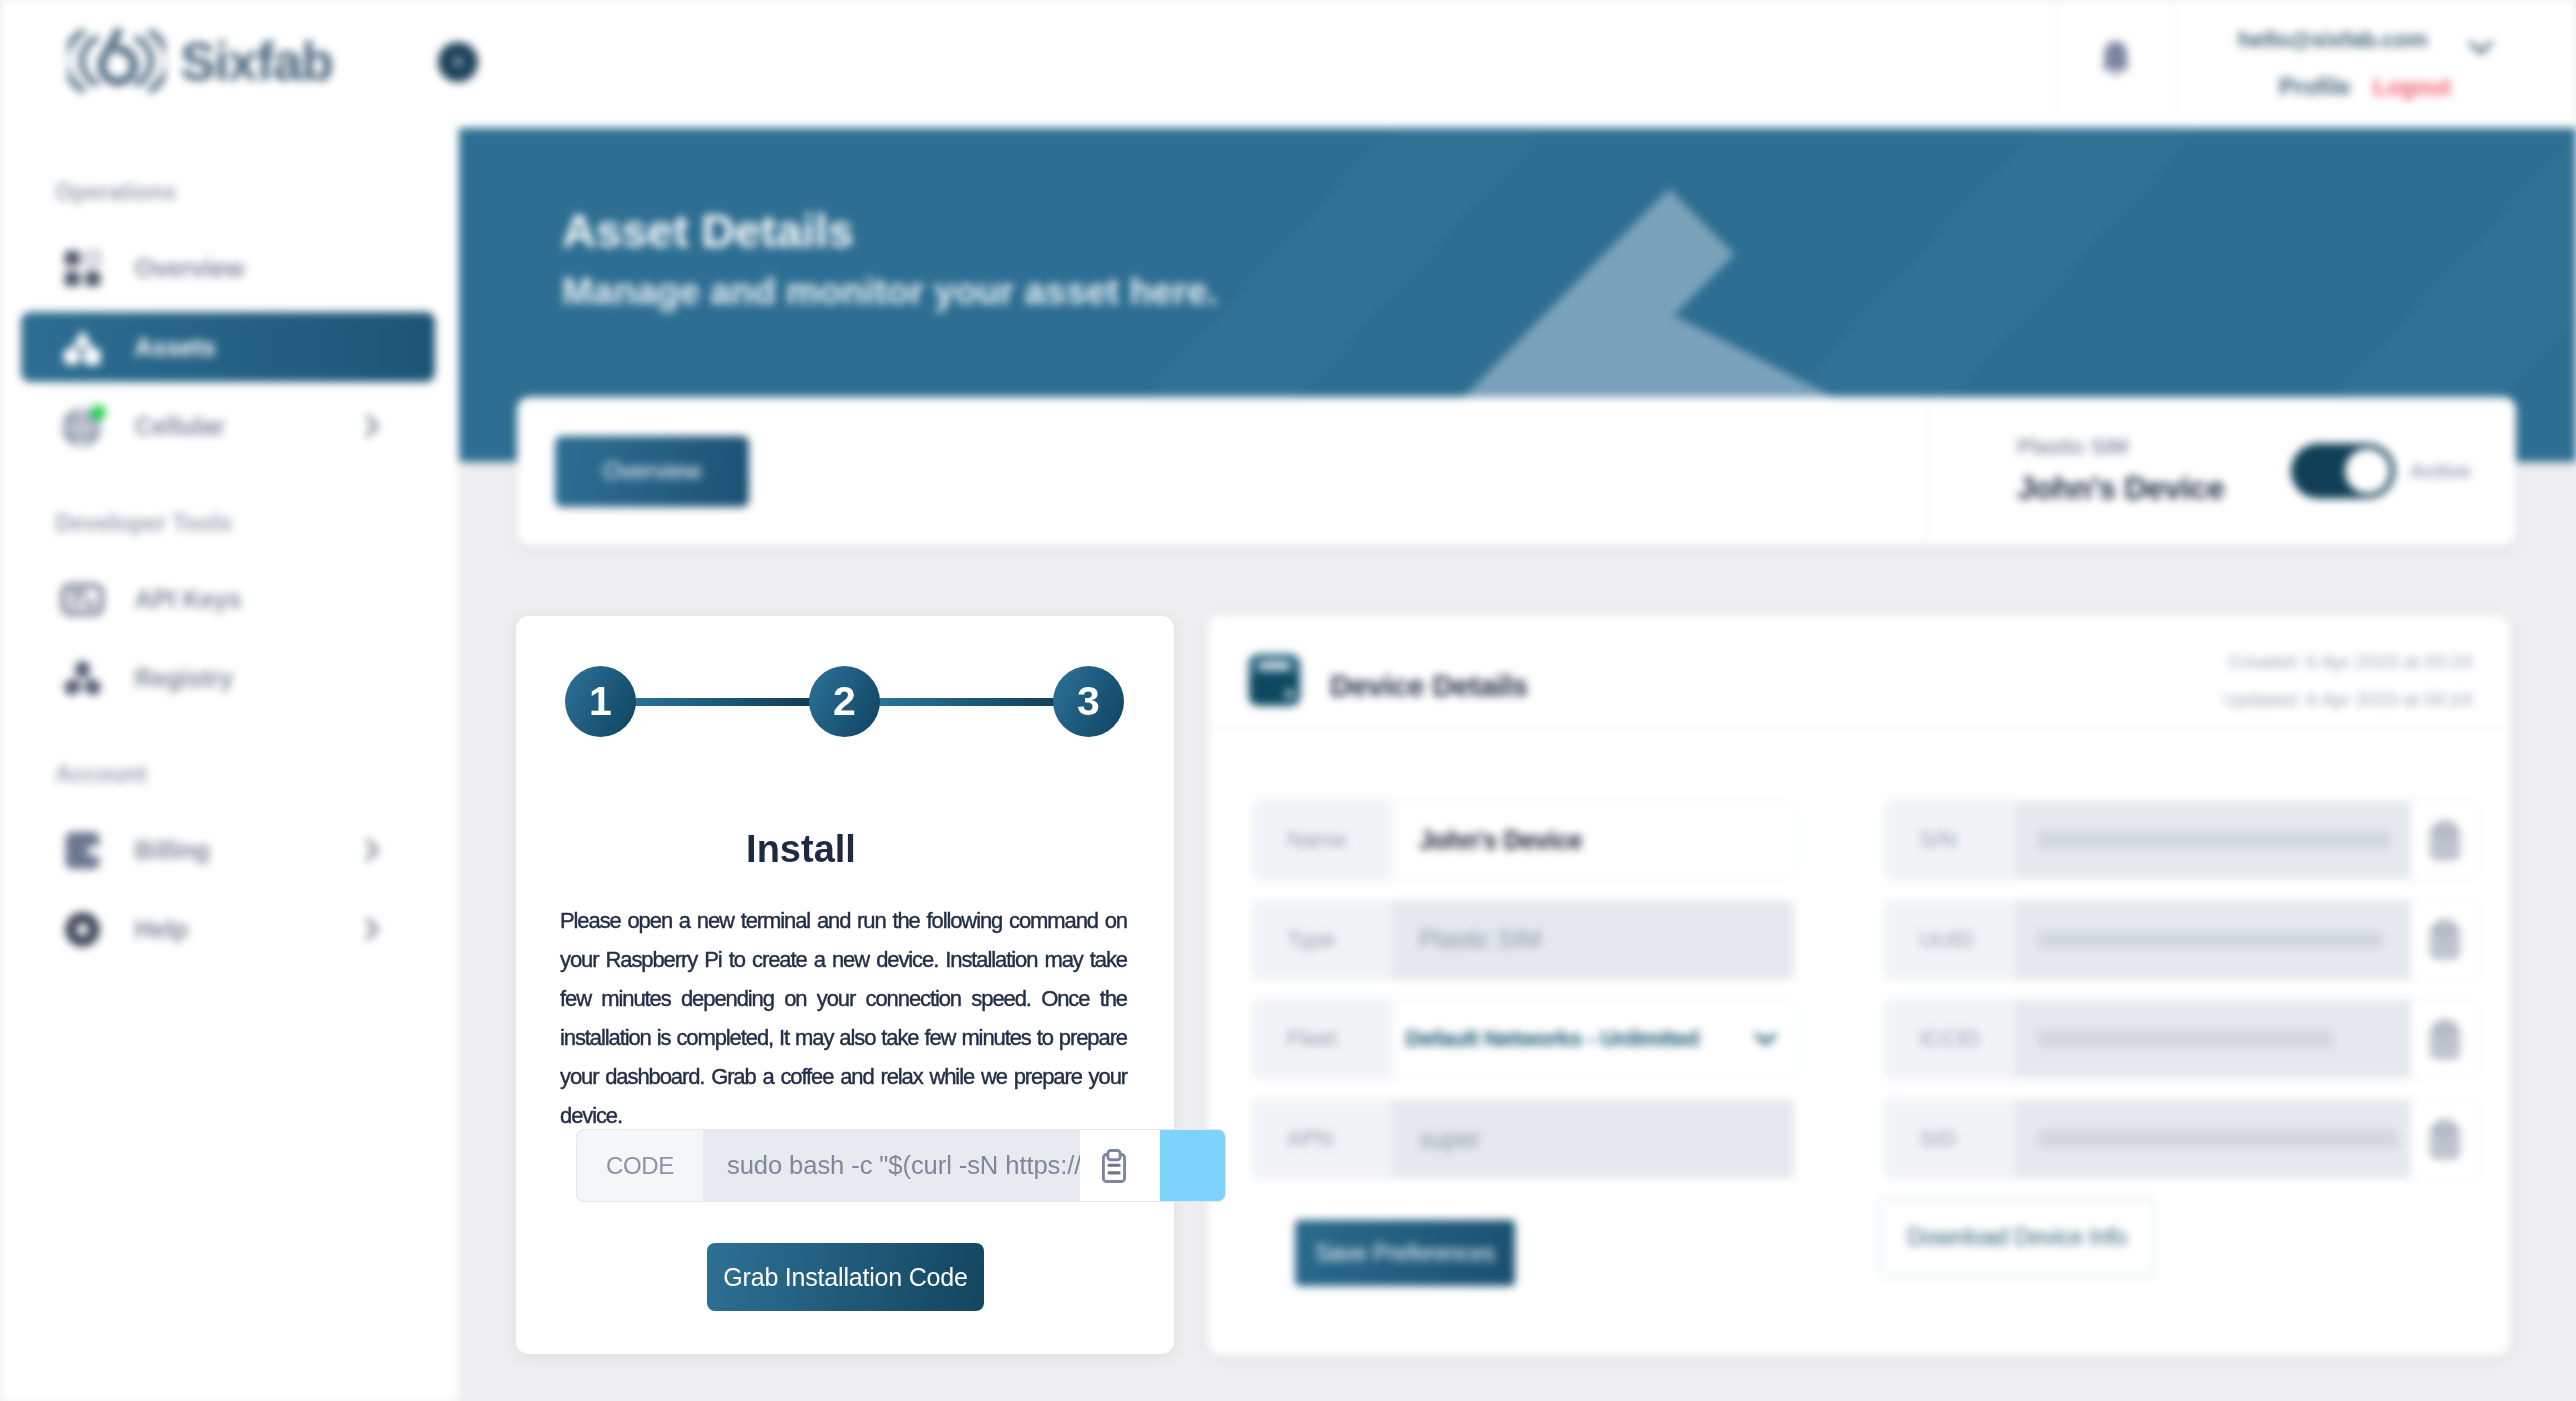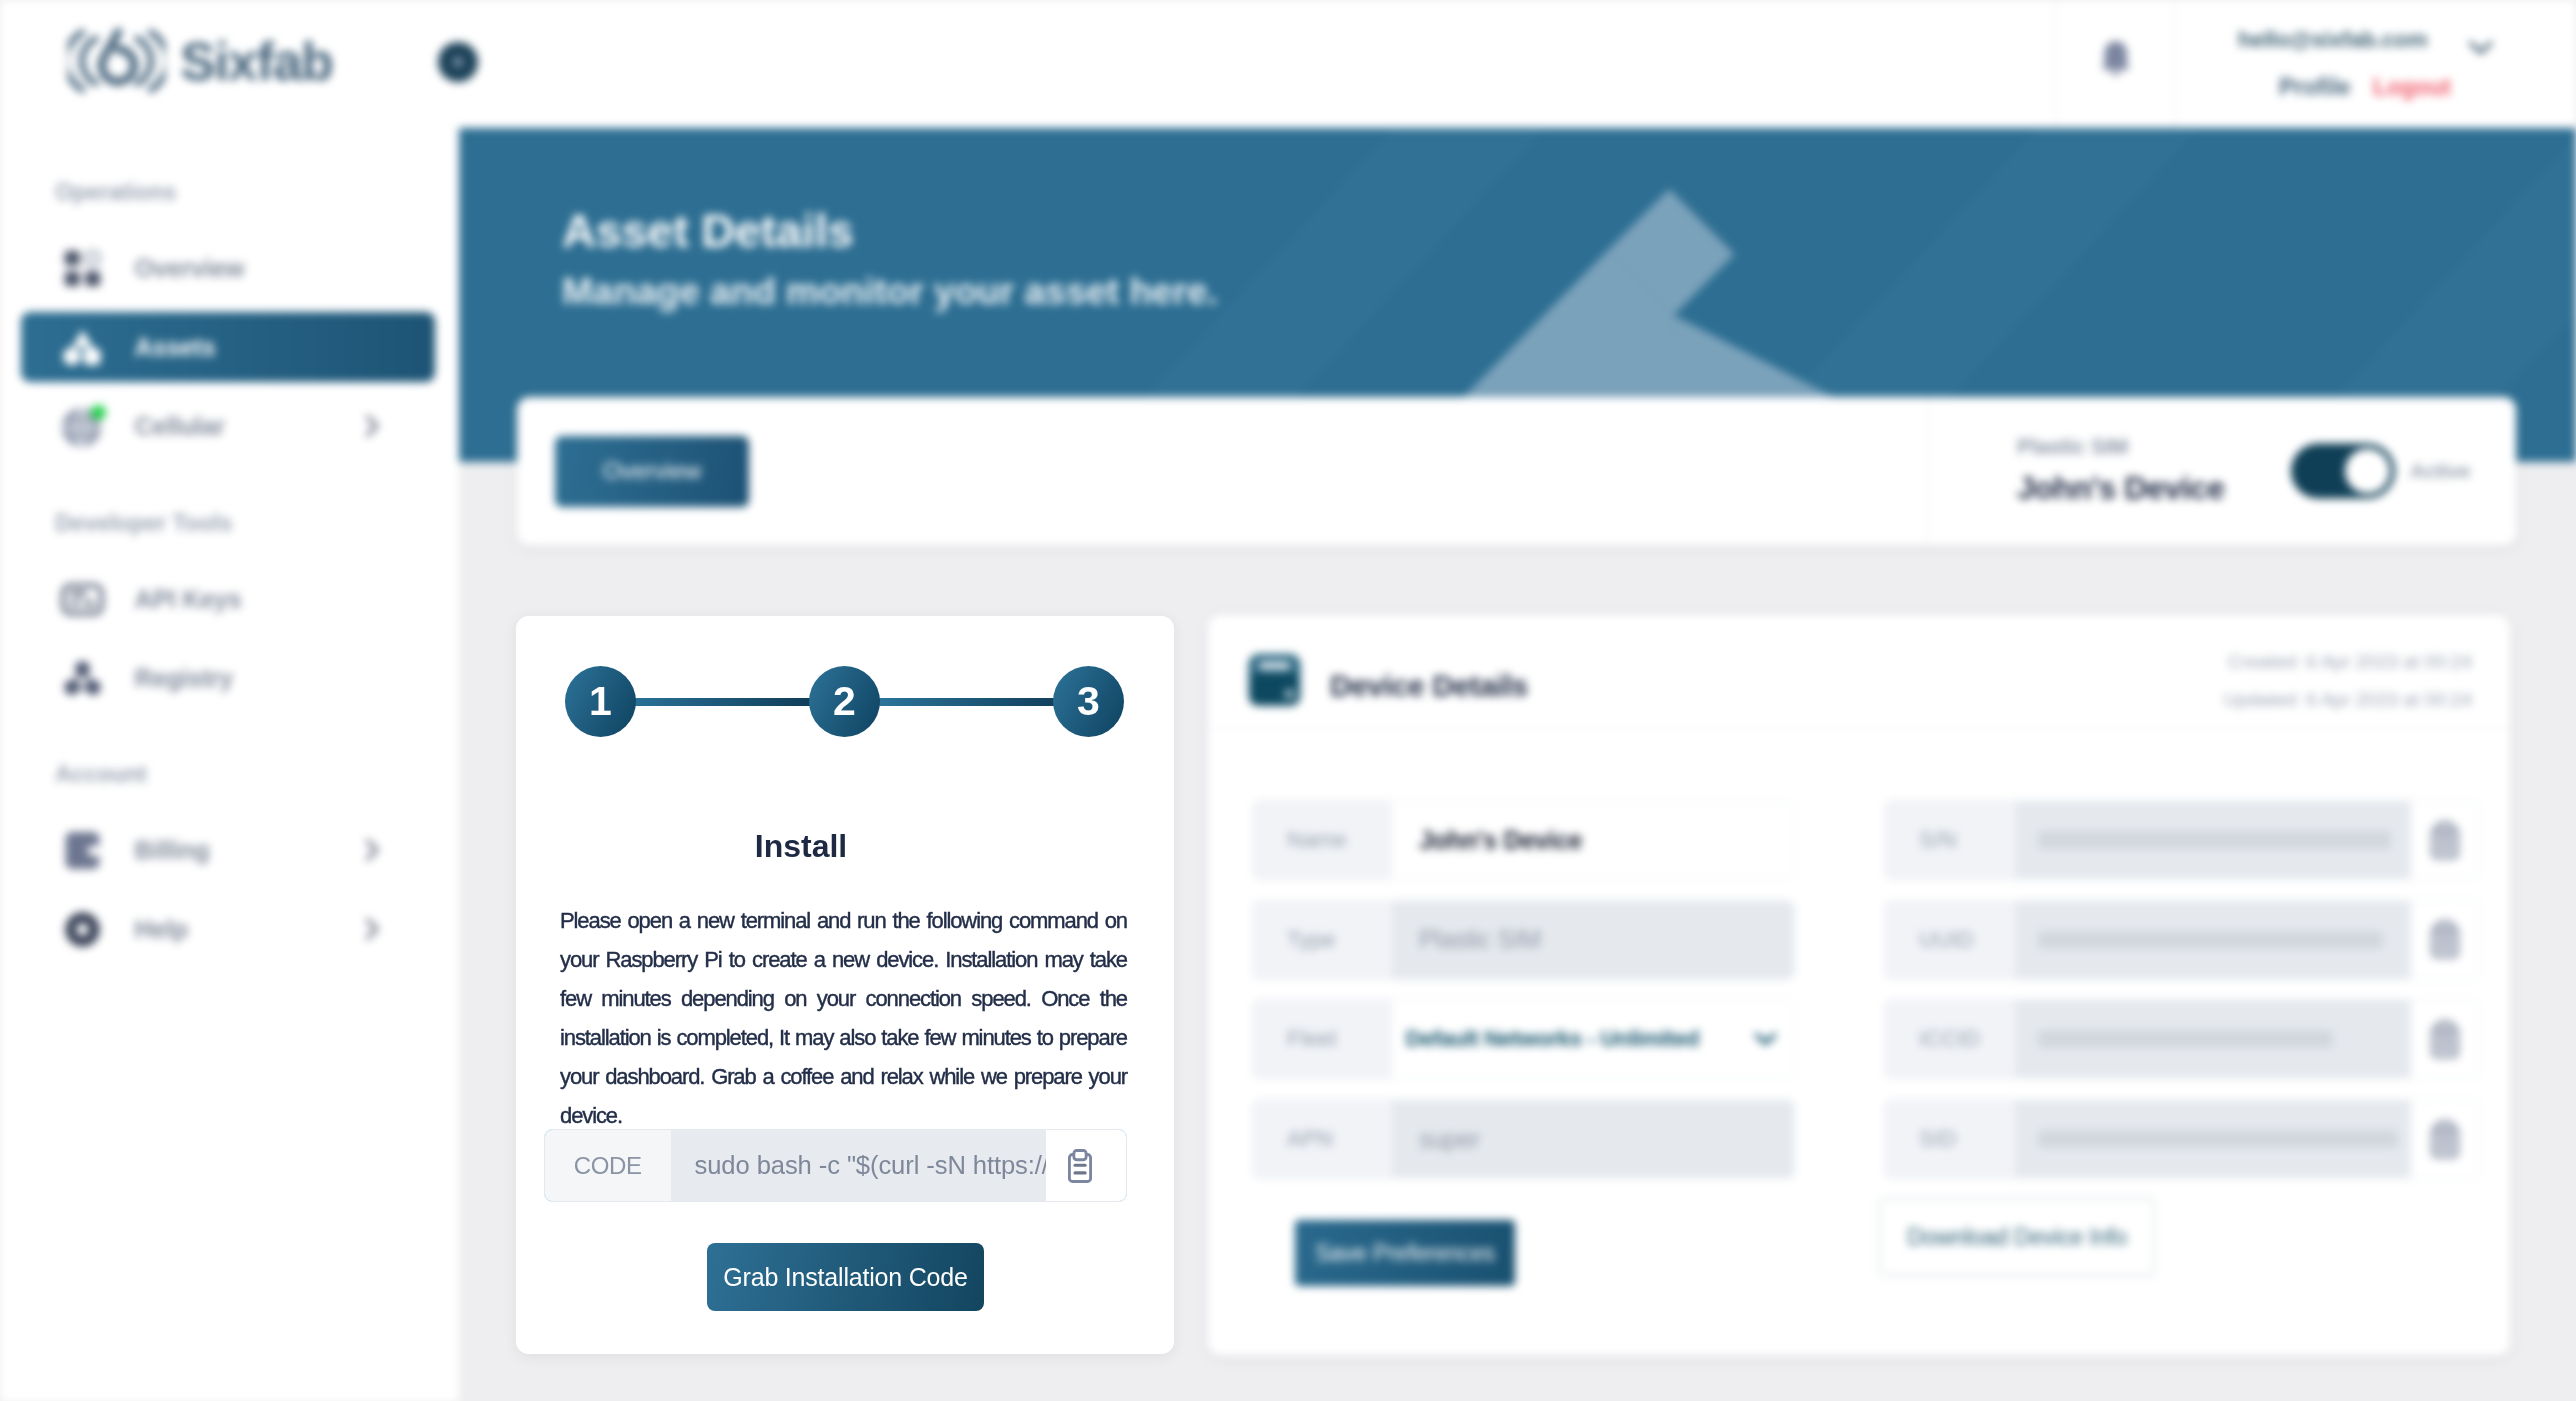--- a/index.html
+++ b/index.html
@@ -54,23 +54,23 @@
   .switch{position:absolute;left:363px;top:50%;transform:translateY(-50%);width:104px;height:55px;border-radius:28px;background:#0f3f56;}
   .switch .knob{position:absolute;right:5.4px;top:5.4px;width:45px;height:45px;border-radius:50%;background:#fff;}
   .switch-lbl{position:absolute;left:482px;top:50%;transform:translateY(-50%);font-size:20.6px;color:#97a0af;font-weight:600;letter-spacing:-0.2px;}
 
   
   .install-card{position:absolute;left:516px;top:616px;width:658px;height:738px;background:#fff;border-radius:12.5px;box-shadow:0 2.7px 14.3px rgba(24,40,60,.07);}
   .steps{position:absolute;left:49px;top:50px;width:559px;height:71px;}
   .stepper{position:relative;width:559px;height:71px;display:flex;align-items:center;justify-content:space-between;}
   .stepper .line{position:absolute;left:35px;right:35px;top:50%;height:8px;transform:translateY(-50%);background:linear-gradient(90deg,#2e7ba3 0%,#0d3650 48%,#2e7ba3 52%,#0d3650 100%);}
   .step{position:relative;width:71px;height:71px;border-radius:50%;background:linear-gradient(118deg,#2d7399 0%,#0e4260 100%);color:#fff;font-size:41px;font-weight:700;display:flex;align-items:center;justify-content:center;z-index:2;line-height:1;}
-  .install-title{position:absolute;left:0;top:212px;width:570px;text-align:center;font-size:32px;font-weight:700;color:#1e2a44;}
+  .install-title{position:absolute;left:0;top:212px;width:570px;text-align:center;font-size:38px;font-weight:700;color:#1e2a44;}
   .install-body{position:absolute;left:44px;top:285px;width:567px;font-size:22px;line-height:39px;letter-spacing:-1.1px;color:#232e48;text-align:justify;font-weight:400;-webkit-text-stroke:0.4px #232e48;}
-  .code-row{position:absolute;left:28px;top:513px;width:583px;height:73px;border:0.9px solid #e5e8ed;border-radius:8px;display:flex;overflow:hidden;background:#7dd3fc;}
+  .code-row{position:absolute;left:60px;top:513px;width:650px;height:73px;border:0.9px solid #e5e8ed;border-radius:8px;display:flex;overflow:hidden;background:#7dd3fc;}
   .code-label{width:126px;display:flex;align-items:center;justify-content:center;font-size:24px;color:#8b94a4;background:#f4f6f8;letter-spacing:-0.3px;}
   .code-input{width:377px;background:#e7eaee;display:flex;align-items:center;padding-left:24px;font-size:25.6px;color:#7e889a;white-space:nowrap;overflow:hidden;letter-spacing:-0.1px;}
   .code-btn{width:80px;background:#fff;display:flex;align-items:center;justify-content:center;padding-right:12.5px;}
   .copy-btn{position:absolute;left:191px;top:627px;width:277px;height:68px;border-radius:8px;background:linear-gradient(105deg,#2e7095 0%,#13455f 100%);color:#fff;font-size:25px;font-weight:400;letter-spacing:-0.2px;display:flex;align-items:center;justify-content:center;}
 
   
   .dd{position:absolute;left:1208px;top:615px;width:1302px;height:740px;}
   .dd-head{position:relative;height:113px;border-bottom:0.9px solid #eceef2;display:flex;align-items:center;}
   .dd-icon{margin-left:39px;margin-top:18px;width:55px;height:54px;position:relative;}
   .dd-title{margin-left:28px;margin-top:30px;font-size:30px;font-weight:700;color:#1e2a44;letter-spacing:-0.4px;}

